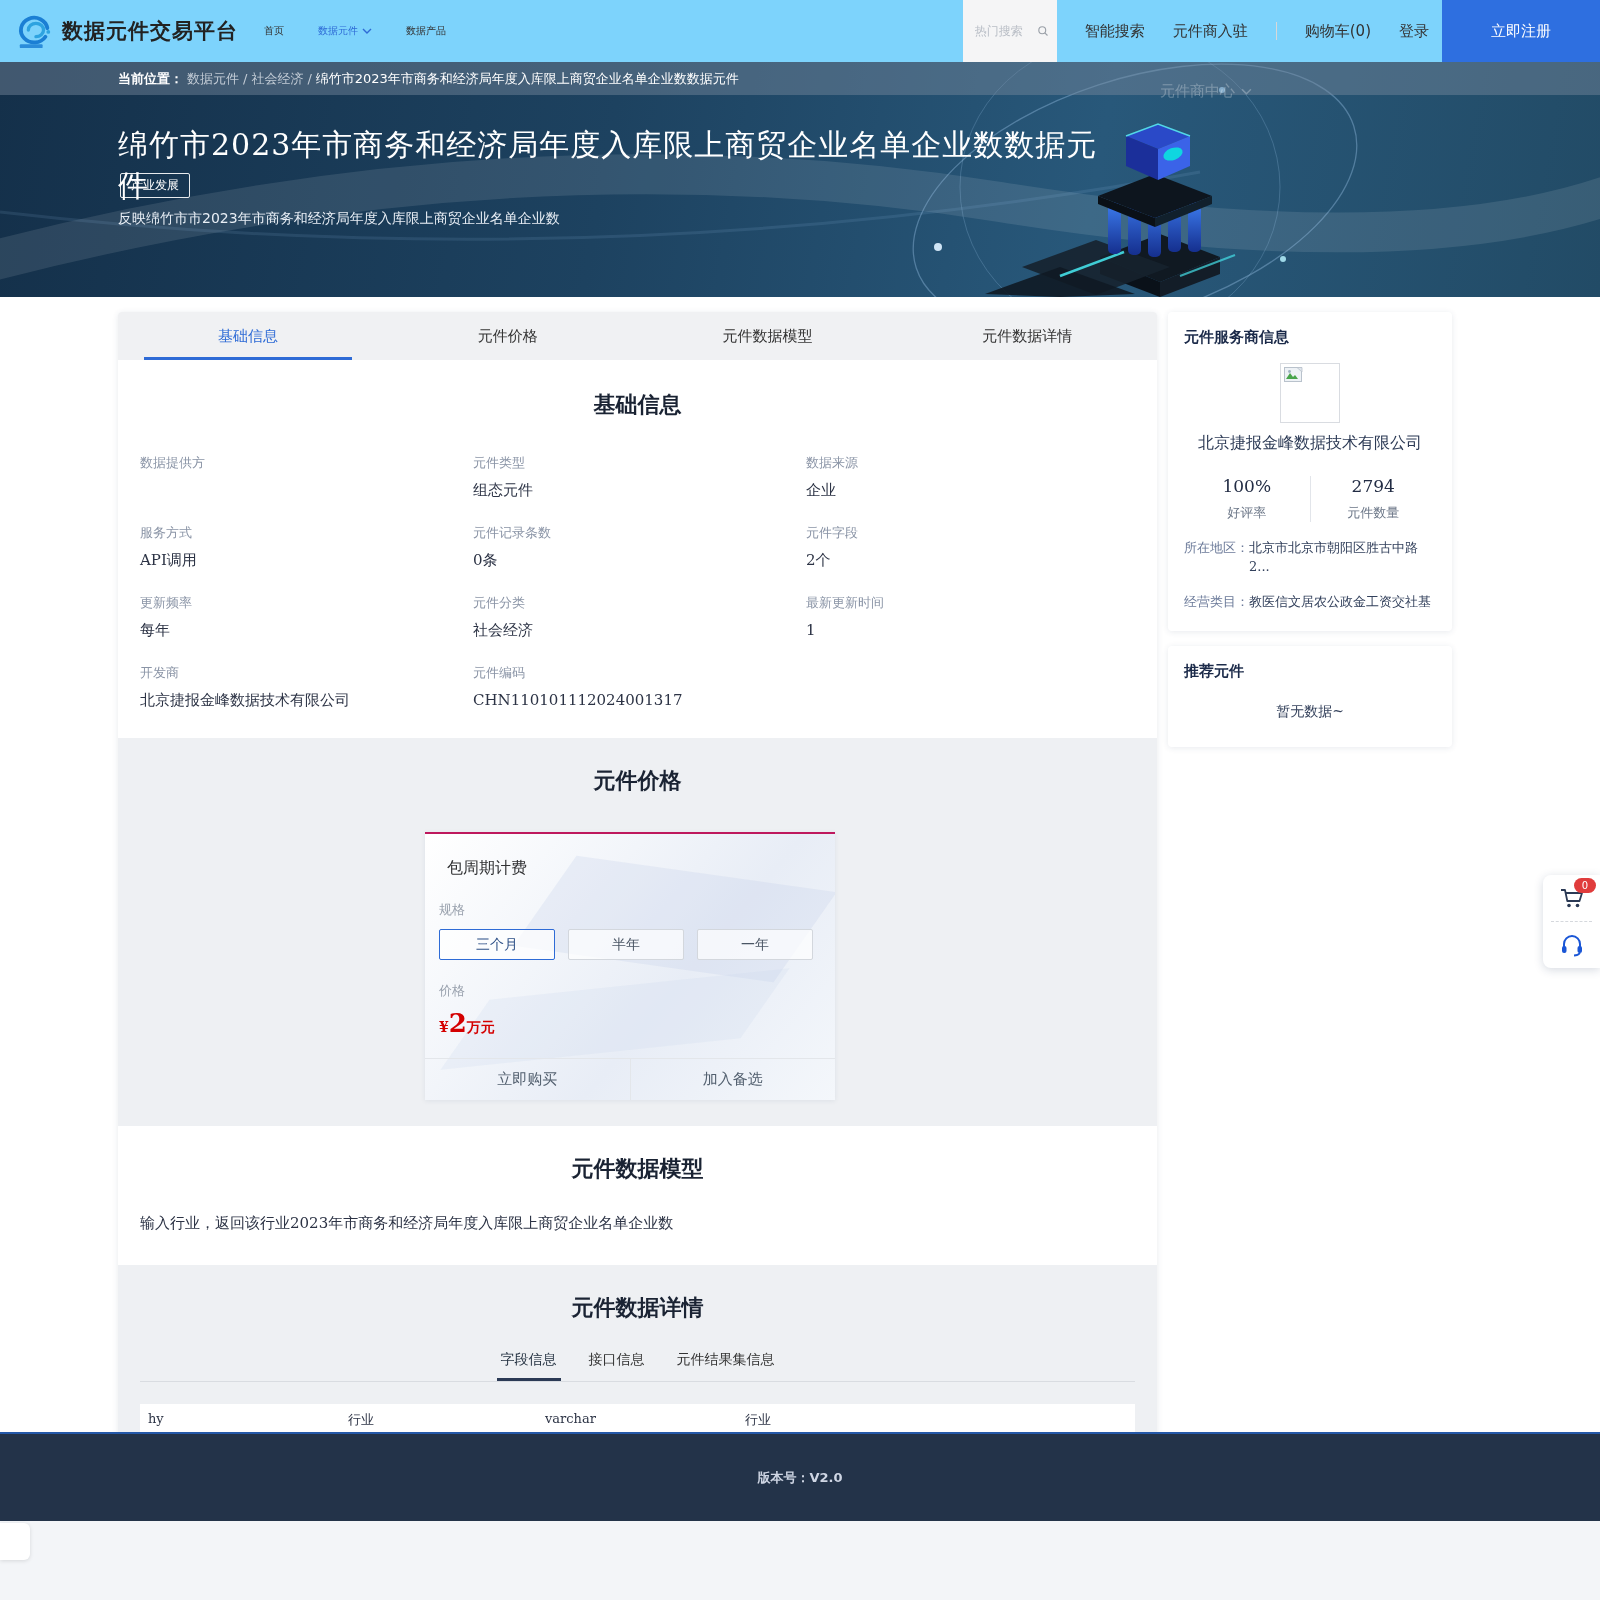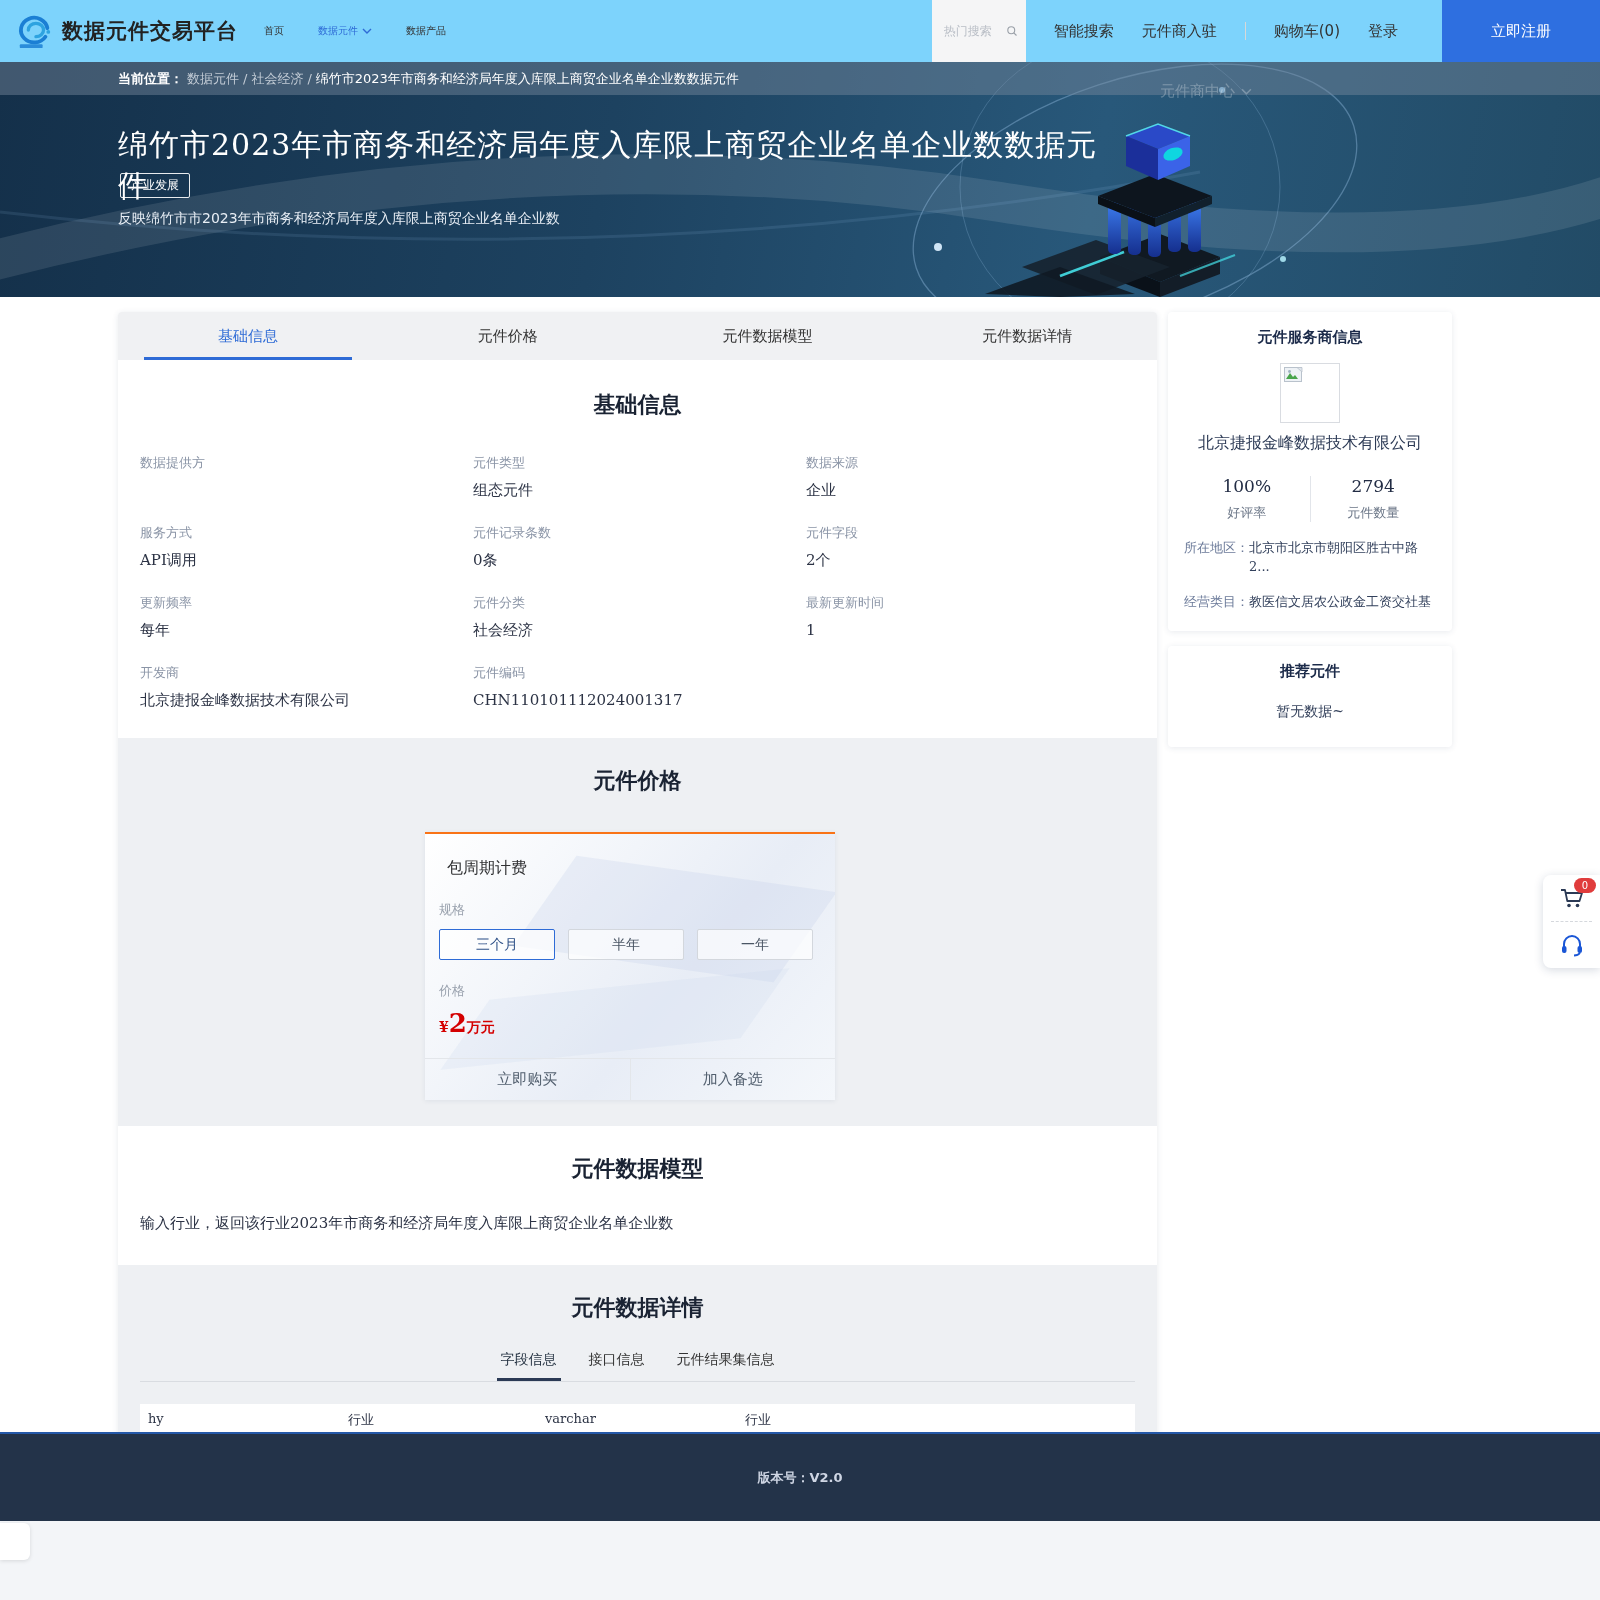--- a/index.html
+++ b/index.html
@@ -22,21 +22,21 @@
   .nav-item.active { color:#2e6bd6; }
   .caret { width:10px; height:6px; }
   .topbar-right { margin-left:auto; display:flex; align-items:center; height:62px; }
   .search-box { width:94px; height:62px; background:#f5f5f6; display:flex; align-items:center;
                 padding:0 8px 0 12px; }
   .search-box input { border:none; outline:none; background:transparent; width:62px; font-size:12px; color:#333;
                       font-family:"DejaVu Sans","Liberation Sans",sans-serif; }
   .search-box input::placeholder { color:#b9bec6; }
   .top-link { font-size:15px; color:#333; margin:0 0 0 28px; cursor:pointer; }
   .top-divider { width:1px; height:18px; background:#d8d8d8; margin-left:28px; }
-  .register-btn { width:158px; height:62px; margin-left:44px; background:#2e6fe0; color:#fff; font-size:15px;
+  .register-btn { width:158px; height:62px; margin-left:13px; background:#2e6fe0; color:#fff; font-size:15px;
                   display:flex; align-items:center; justify-content:center; cursor:pointer; }
 
   
   .hero { position:absolute; top:62px; left:0; width:1600px; height:235px;
           background:linear-gradient(100deg,#14304a 0%,#1d4260 38%,#28587a 68%,#224b66 100%); overflow:hidden; }
   .hero-deco { position:absolute; top:0; left:0; width:1600px; height:235px; }
   .breadcrumb { position:absolute; top:0; left:0; width:1600px; height:33px; background:rgba(120,138,158,0.45);
                 display:flex; align-items:center; padding-left:118px;
                 font-family:"DejaVu Sans","Liberation Sans",sans-serif; font-size:13px; }
   .breadcrumb .bc-label { color:#fff; font-weight:bold; }
@@ -62,21 +62,21 @@
   .tab.active::after { content:""; position:absolute; bottom:0; left:10%; width:80%; height:3px; background:#2e6bd6; }
 
   .section-heading { text-align:center; font-size:22px; font-weight:bold; color:#1a2333; }
 
   .basic-section { padding:30px 0 28px 0; }
   .info-grid { display:grid; grid-template-columns:333px 333px 333px; row-gap:24px; padding:34px 0 0 22px; }
   .info-label { font-size:13px; color:#8a94a6; margin-bottom:9px; font-family:"DejaVu Sans","Liberation Sans",sans-serif; }
   .info-value { font-size:15px; color:#2c3345; min-height:18px; }
 
   .price-section { background:#eef0f3; padding:28px 0 26px 0; position:relative; }
-  .price-card { position:relative; width:410px; margin:36px 0 0 307px; background:#fff; border-top:2px solid #f97316;
+  .price-card { position:relative; width:410px; margin:36px 0 0 307px; background:#fff; border-top:2px solid #be185d;
                 box-shadow:0 1px 5px rgba(30,50,90,0.08); overflow:hidden; }
   .price-card-bg { position:absolute; inset:0;
       background:linear-gradient(130deg,#ffffff 0%,#f2f5fa 35%,#e8edf6 60%,#f4f7fb 100%); }
   .price-card-bg::before { content:""; position:absolute; left:120px; top:40px; width:260px; height:90px;
       background:rgba(190,205,230,0.25); transform:skew(-35deg,8deg); }
   .price-card-bg::after { content:""; position:absolute; left:40px; top:150px; width:300px; height:70px;
       background:rgba(200,212,235,0.22); transform:skew(-35deg,-6deg); }
   .price-card-inner { position:relative; padding:24px 14px 0 14px; }
   .billing-title { font-size:16px; color:#303133; font-family:"DejaVu Sans","Liberation Sans",sans-serif; margin-left:8px; }
   .spec-label { font-size:13px; color:#9aa2ae; margin:22px 0 10px 0; font-family:"DejaVu Sans","Liberation Sans",sans-serif; }
@@ -112,21 +112,21 @@
   .ftr.fhead > div { font-size:13px; }
   .col0 { width:200px; } .col1 { width:197px; } .col2 { width:200px; } .col3 { width:200px; } .col4 { flex:1; }
   .ftr.frow { background:#fff; color:#2c3345; }
   .ftr.frow.alt { background:#f5f7f9; }
   .ftr.frow .mono { font-family:"DejaVu Serif","Liberation Serif",serif; }
 
   
   .side { position:absolute; left:1168px; top:312px; width:284px; }
   .side-card { background:#fff; box-shadow:0 1px 6px rgba(30,50,90,0.10); border-radius:4px; margin-bottom:15px; }
   .provider-card { padding:16px 16px 20px 16px; }
-  .side-heading { font-size:15px; font-weight:bold; color:#1c2b4a;text-align:center; }
+  .side-heading { font-size:15px; font-weight:bold; color:#1c2b4a; }
   .logo-box { width:60px; height:60px; border:1px solid #d9dce1; margin:16px auto 10px auto; position:relative; background:#fff; }
   .logo-box svg { position:absolute; top:3px; left:3px; }
   .company-name { text-align:center; font-size:16px; color:#2c3a55; margin-top:4px; }
   .stats-row { display:flex; margin-top:22px; }
   .stat { flex:1; text-align:center; }
   .stat + .stat { border-left:1px solid #e2e5ea; }
   .stat-val { font-size:17px; color:#222c44; }
   .stat-label { font-size:13px; color:#6b7687; margin-top:8px; }
   .addr-line { display:flex; margin-top:16px; font-size:13px; line-height:19px; }
   .addr-label { color:#6b7a99; white-space:nowrap; }

